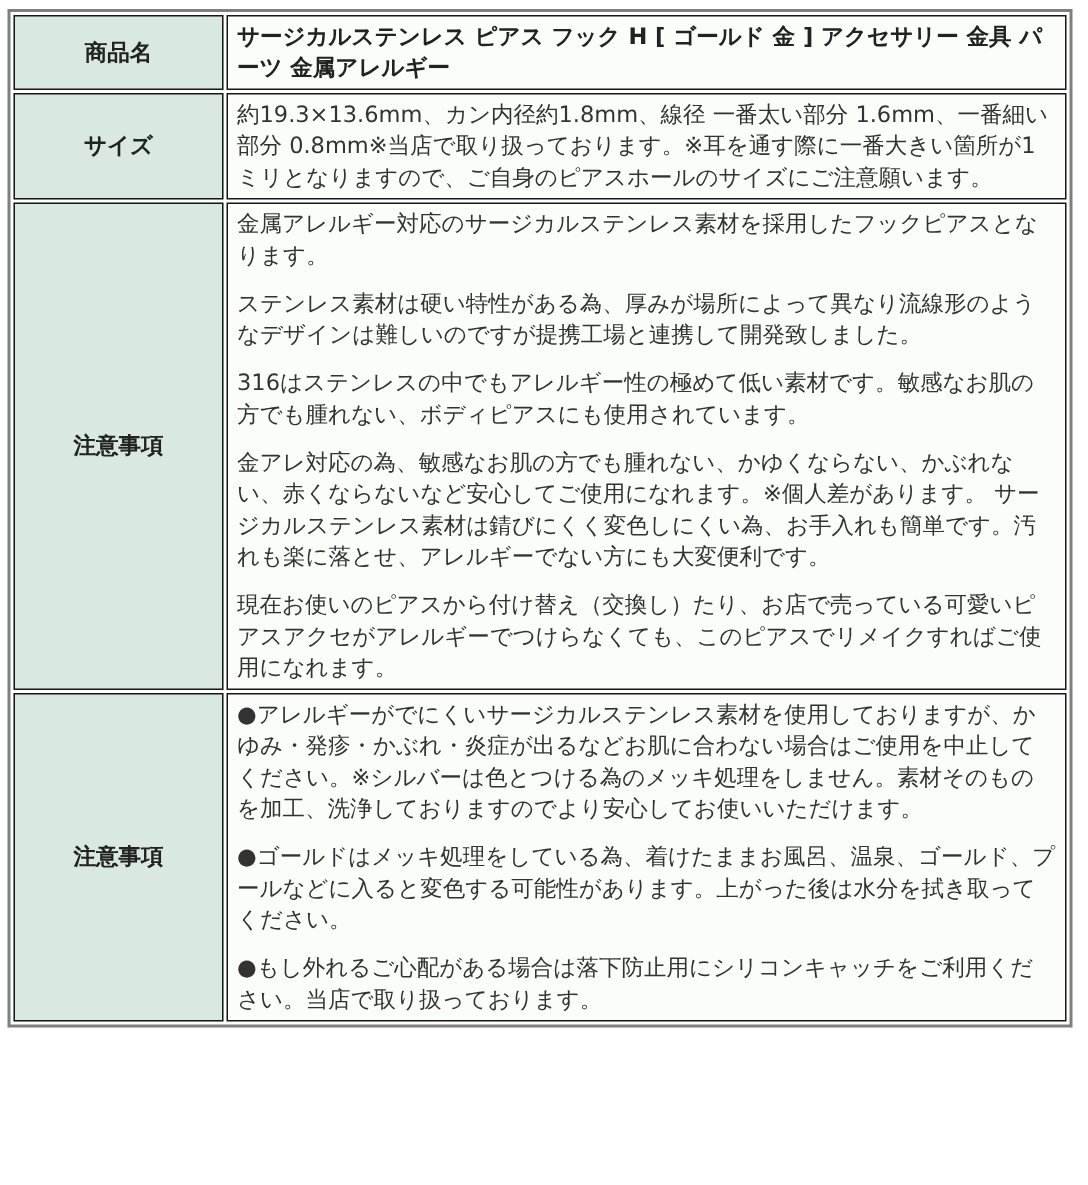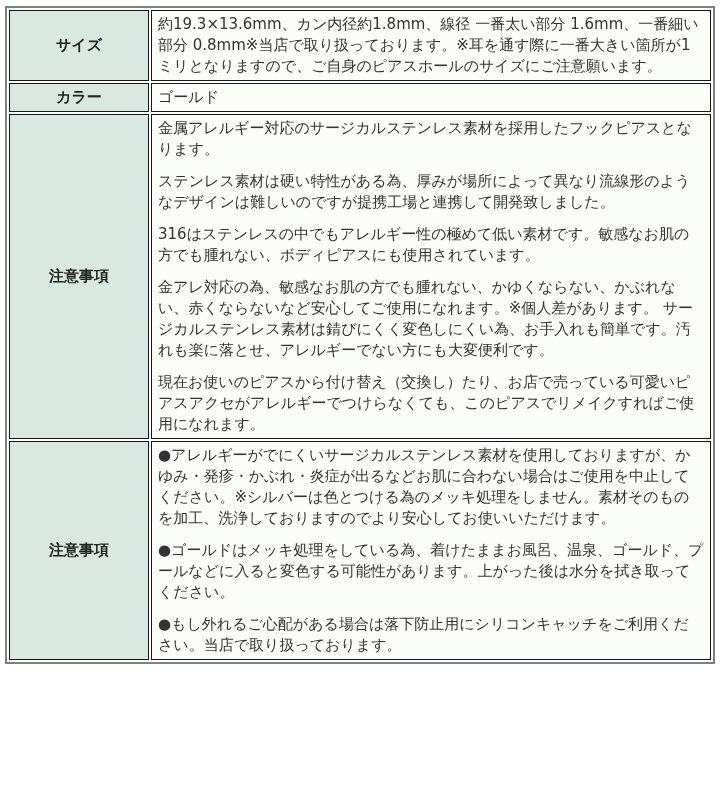--- a/index.html
+++ b/index.html
@@ -54,29 +54,29 @@
     color: #222222;
   }
 </style>
 </head>
 <body>
 
 <div class="page">
   <table class="spec-table">
     <tbody>
       <tr>
+        <th>商品名</th>
+        <td class="strong">
+          <p>サージカルステンレス ピアス フック H [ ゴールド 金 ] アクセサリー 金具 パーツ 金属アレルギー</p>
+        </td>
+      </tr>
+      <tr>
         <th>サイズ</th>
         <td>
           <p>約19.3×13.6mm、カン内径約1.8mm、線径 一番太い部分 1.6mm、一番細い部分 0.8mm※当店で取り扱っております。※耳を通す際に一番大きい箇所が1ミリとなりますので、ご自身のピアスホールのサイズにご注意願います。</p>
-        </td>
-      </tr>
-      <tr>
-        <th>カラー</th>
-        <td>
-          <p>ゴールド</p>
         </td>
       </tr>
       <tr>
         <th>注意事項</th>
         <td>
           <p>金属アレルギー対応のサージカルステンレス素材を採用したフックピアスとなります。</p>
           <p>ステンレス素材は硬い特性がある為、厚みが場所によって異なり流線形のようなデザインは難しいのですが提携工場と連携して開発致しました。</p>
           <p>316はステンレスの中でもアレルギー性の極めて低い素材です。敏感なお肌の方でも腫れない、ボディピアスにも使用されています。</p>
           <p>金アレ対応の為、敏感なお肌の方でも腫れない、かゆくならない、かぶれない、赤くならないなど安心してご使用になれます。※個人差があります。 サージカルステンレス素材は錆びにくく変色しにくい為、お手入れも簡単です。汚れも楽に落とせ、アレルギーでない方にも大変便利です。</p>
           <p>現在お使いのピアスから付け替え（交換し）たり、お店で売っている可愛いピアスアクセがアレルギーでつけらなくても、このピアスでリメイクすればご使用になれます。</p>

